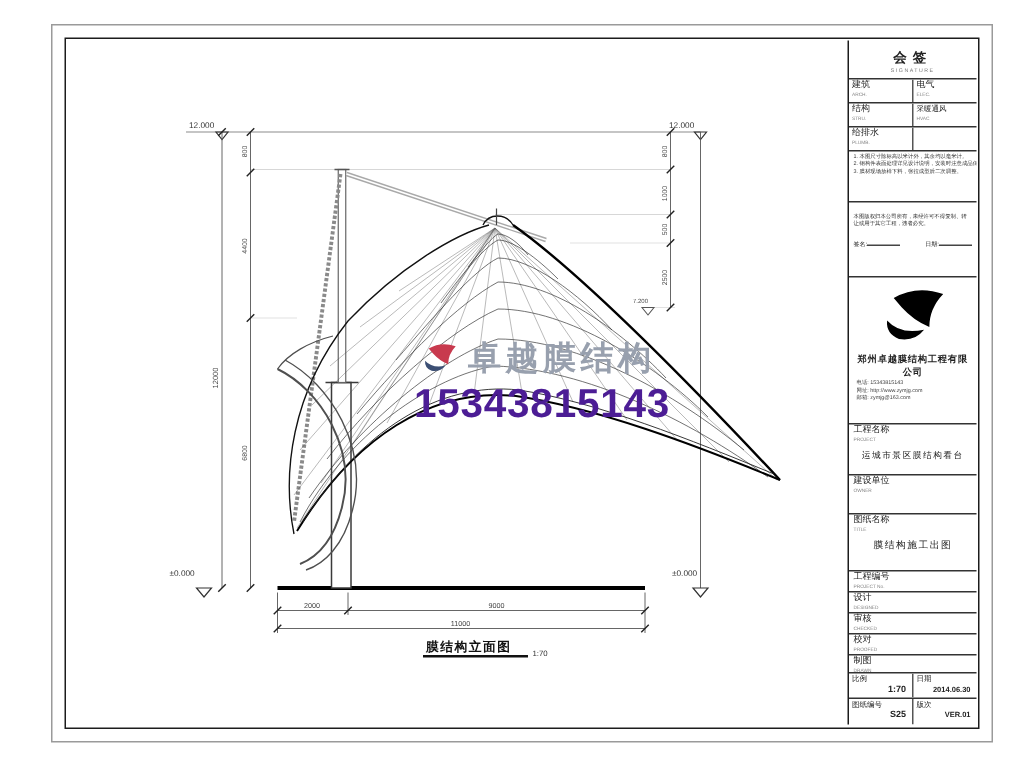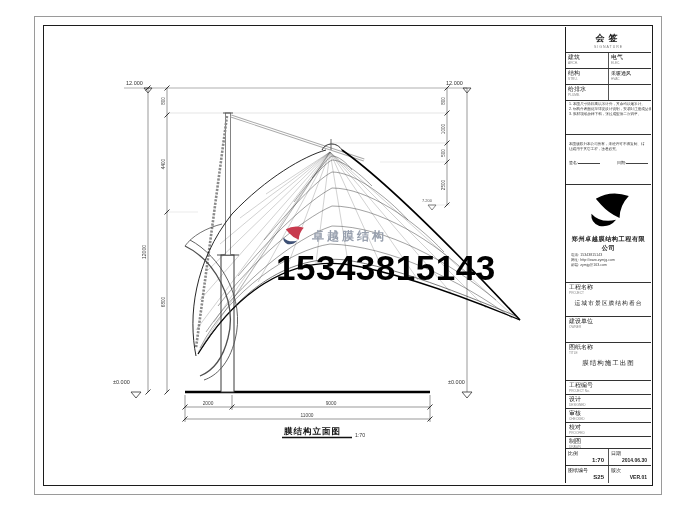--- a/index.html
+++ b/index.html
@@ -27,22 +27,22 @@
   .tb .coline{font-size:3.6px;color:#444;line-height:5px;white-space:nowrap;}
   .tb .bigval{font-size:6.5px;text-align:center;margin-top:4px;letter-spacing:1px;}
   .tb .kv{display:flex;height:100%;}
   .tb .kv>div{flex:1;box-sizing:border-box;padding:1px 2px;}
   .tb .kv>div:first-child{border-right:1px solid #555;}
   .tb .kvval{font-size:6px;font-weight:bold;text-align:right;padding-right:2px;}
   .logoBox{display:flex;flex-direction:column;align-items:center;}
   
   .wm{left:276px;top:224px;width:170px;text-align:left;pointer-events:none;}
   .wm-row{display:flex;align-items:center;gap:6px;margin-left:4px;}
-  .wm-brand{font-size:12px;color:#98a0ae;letter-spacing:3px;font-weight:bold;}
-  .wm-phone{font-size:35px;font-weight:bold;color:#000000;letter-spacing:0.5px;margin-top:0px;}
+  .wm-brand{font-size:22px;color:#98a0ae;letter-spacing:3px;font-weight:bold;}
+  .wm-phone{font-size:27px;font-weight:bold;color:#4c1d95;letter-spacing:0.5px;margin-top:0px;}
   svg text{font-family:"Liberation Sans","DejaVu Sans",sans-serif;}
 </style>
 </head>
 <body>
 
 <div class="abs border-outer"></div>
 <div class="abs border-inner"></div>
 
 <svg class="abs" style="left:44px;top:27px;" width="521" height="456" viewBox="44 27 521 456">
 

